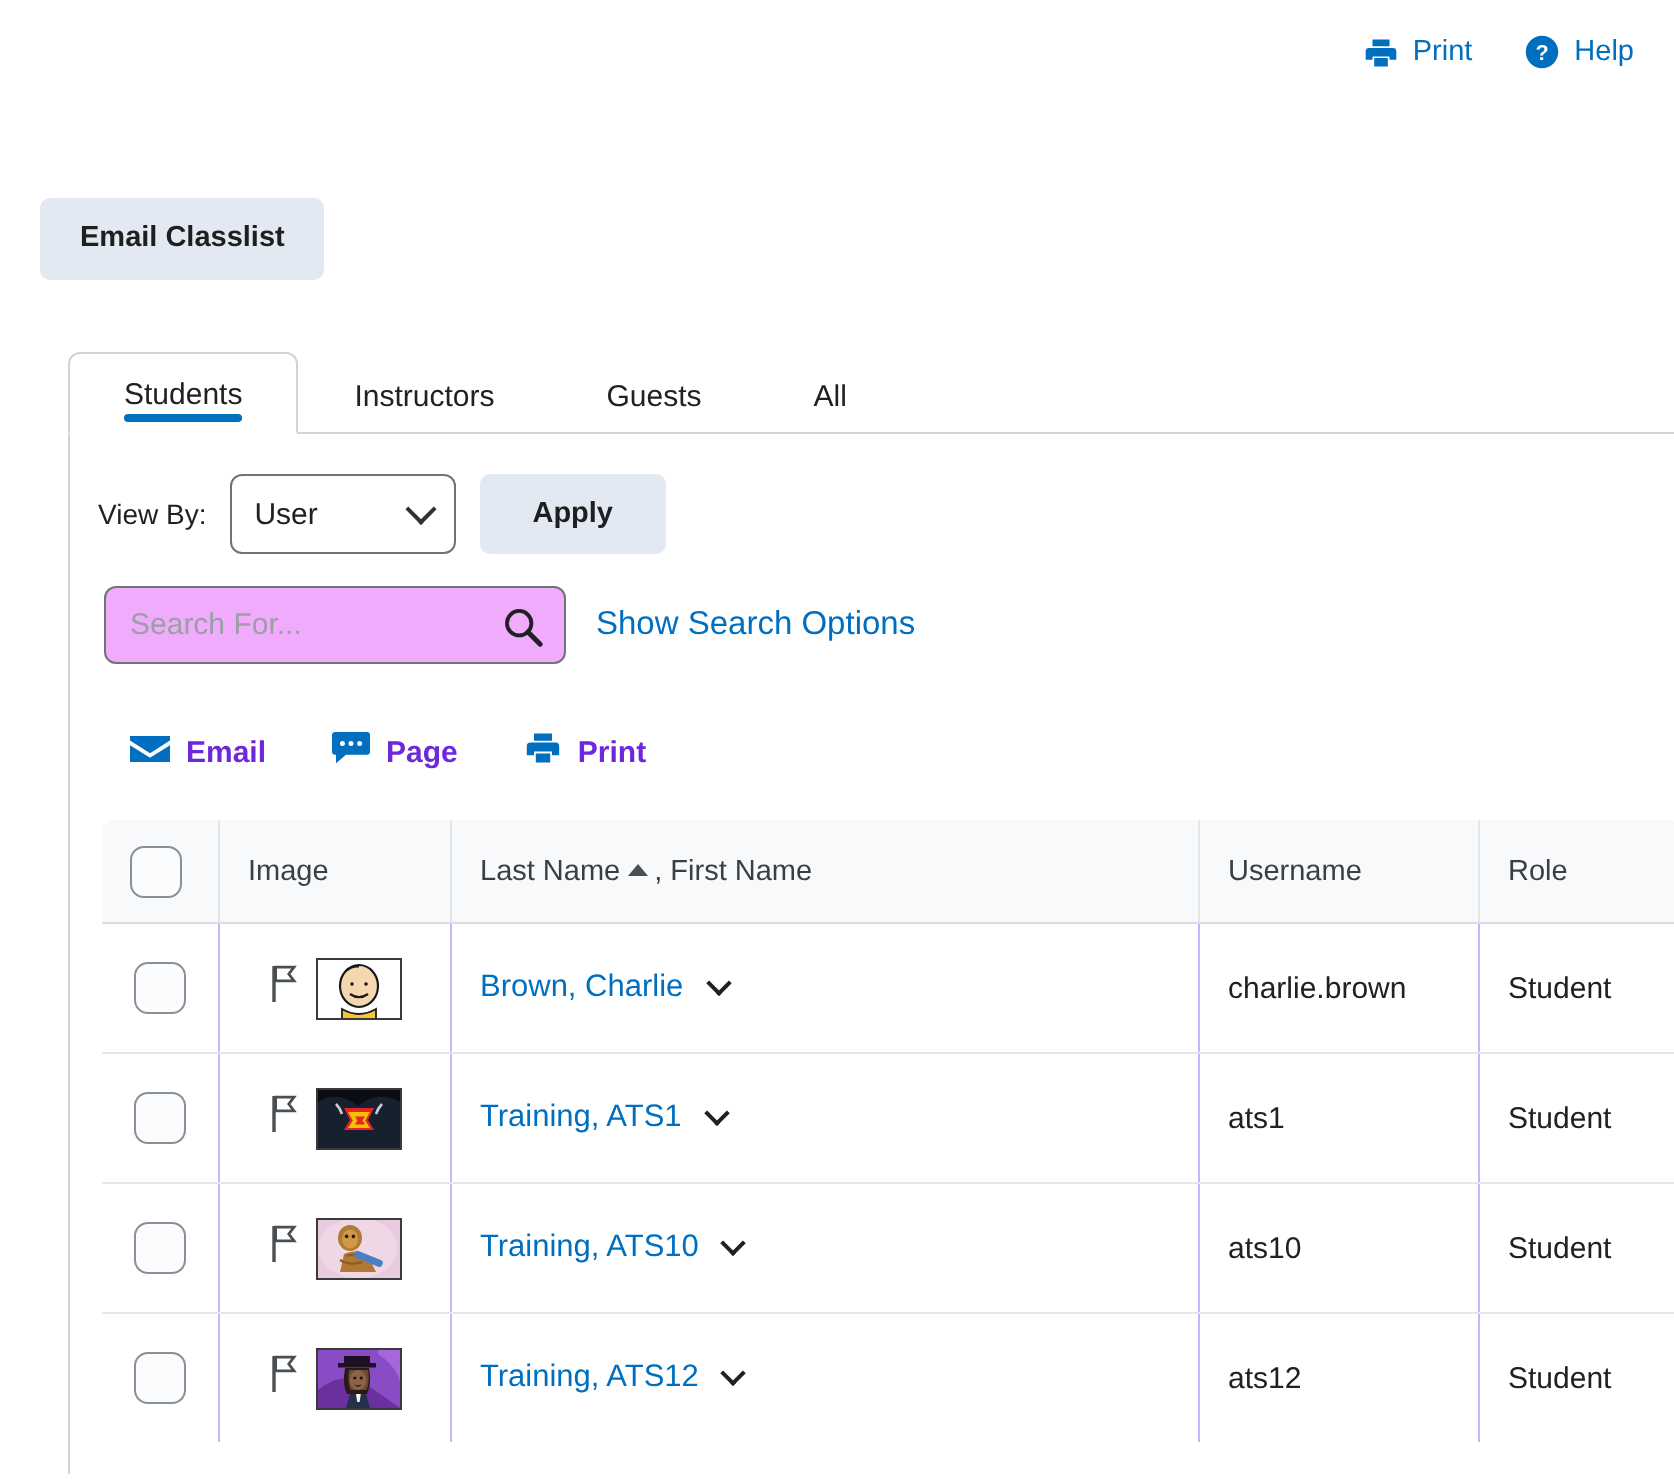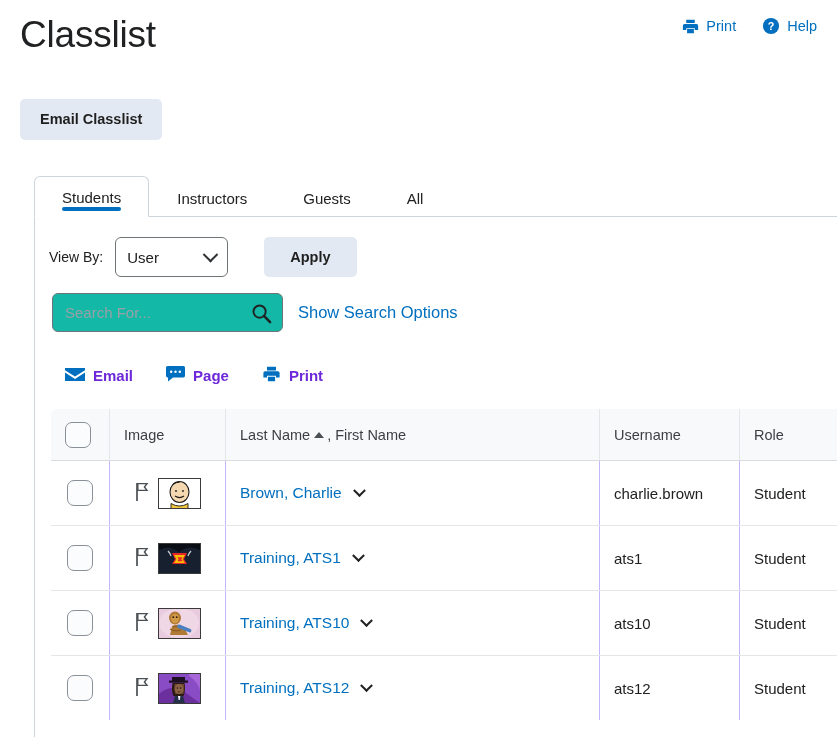--- a/index.html
+++ b/index.html
@@ -81,28 +81,28 @@
     border: 1px solid #6e7477; border-radius: 6px; background: #fff;
     font-size: 15px; color: #202122; cursor: pointer; text-align: right;
   }
   .chev {
     width: 11px; height: 11px; border-right: 2px solid #2f3133;
     border-bottom: 2px solid #2f3133; transform: rotate(45deg) translate(-2px,-2px);
   }
   .btn-apply {
     background: #e3e9f3; color: #1f1f1f; border: none; border-radius: 5px;
     height: 40px; padding: 0 26px; font-size: 14.5px; font-weight: bold;
-    font-family: "Liberation Sans", sans-serif; cursor: pointer; margin-left: 24px;
+    font-family: "Liberation Sans", sans-serif; cursor: pointer;
   }
 
   
   .search-row { display: flex; align-items: center; gap: 15px; padding: 16px 0 0 17px; }
   .search-box {
     position: relative; width: 231px; height: 39px;
-    border: 1px solid #6e7477; border-radius: 6px; background: #14b8a6;
+    border: 1px solid #6e7477; border-radius: 6px; background: #f0abfc;
     display: flex; align-items: center;
   }
   .search-box input {
     border: none; outline: none; background: transparent;
     font-size: 15px; color: #202122; padding: 0 36px 0 12px;
     width: 100%; height: 100%; font-family: "Liberation Sans", sans-serif;
   }
   .search-box input::placeholder { color: #9aa0a6; }
   .search-ico { position: absolute; right: 10px; top: 9px; cursor: pointer; }
   .show-opts { color: #006fbf; font-size: 16.5px; cursor: pointer; }
@@ -164,21 +164,20 @@
     border-bottom: 2.4px solid #202122; transform: rotate(45deg) translate(-2px,-2px);
     cursor: pointer; flex: none;
   }
 </style>
 </head>
 <body>
 
 <div class="page">
 
   <div class="header">
-    <div class="page-title">Classlist</div>
 
     <div class="header-actions">
       <a class="hdr-link">
         <span class="ico">
           <svg width="17" height="17" viewBox="0 0 20 20">
               <path fill="#006fbf" d="M5 2h10v4H5zM3 7h14a2 2 0 0 1 2 2v5h-4v-2H5v2H1V9a2 2 0 0 1 2-2zm3 6h8v5H6z"></path>
             </svg>
         </span>
         <span>Print</span>
       </a>

